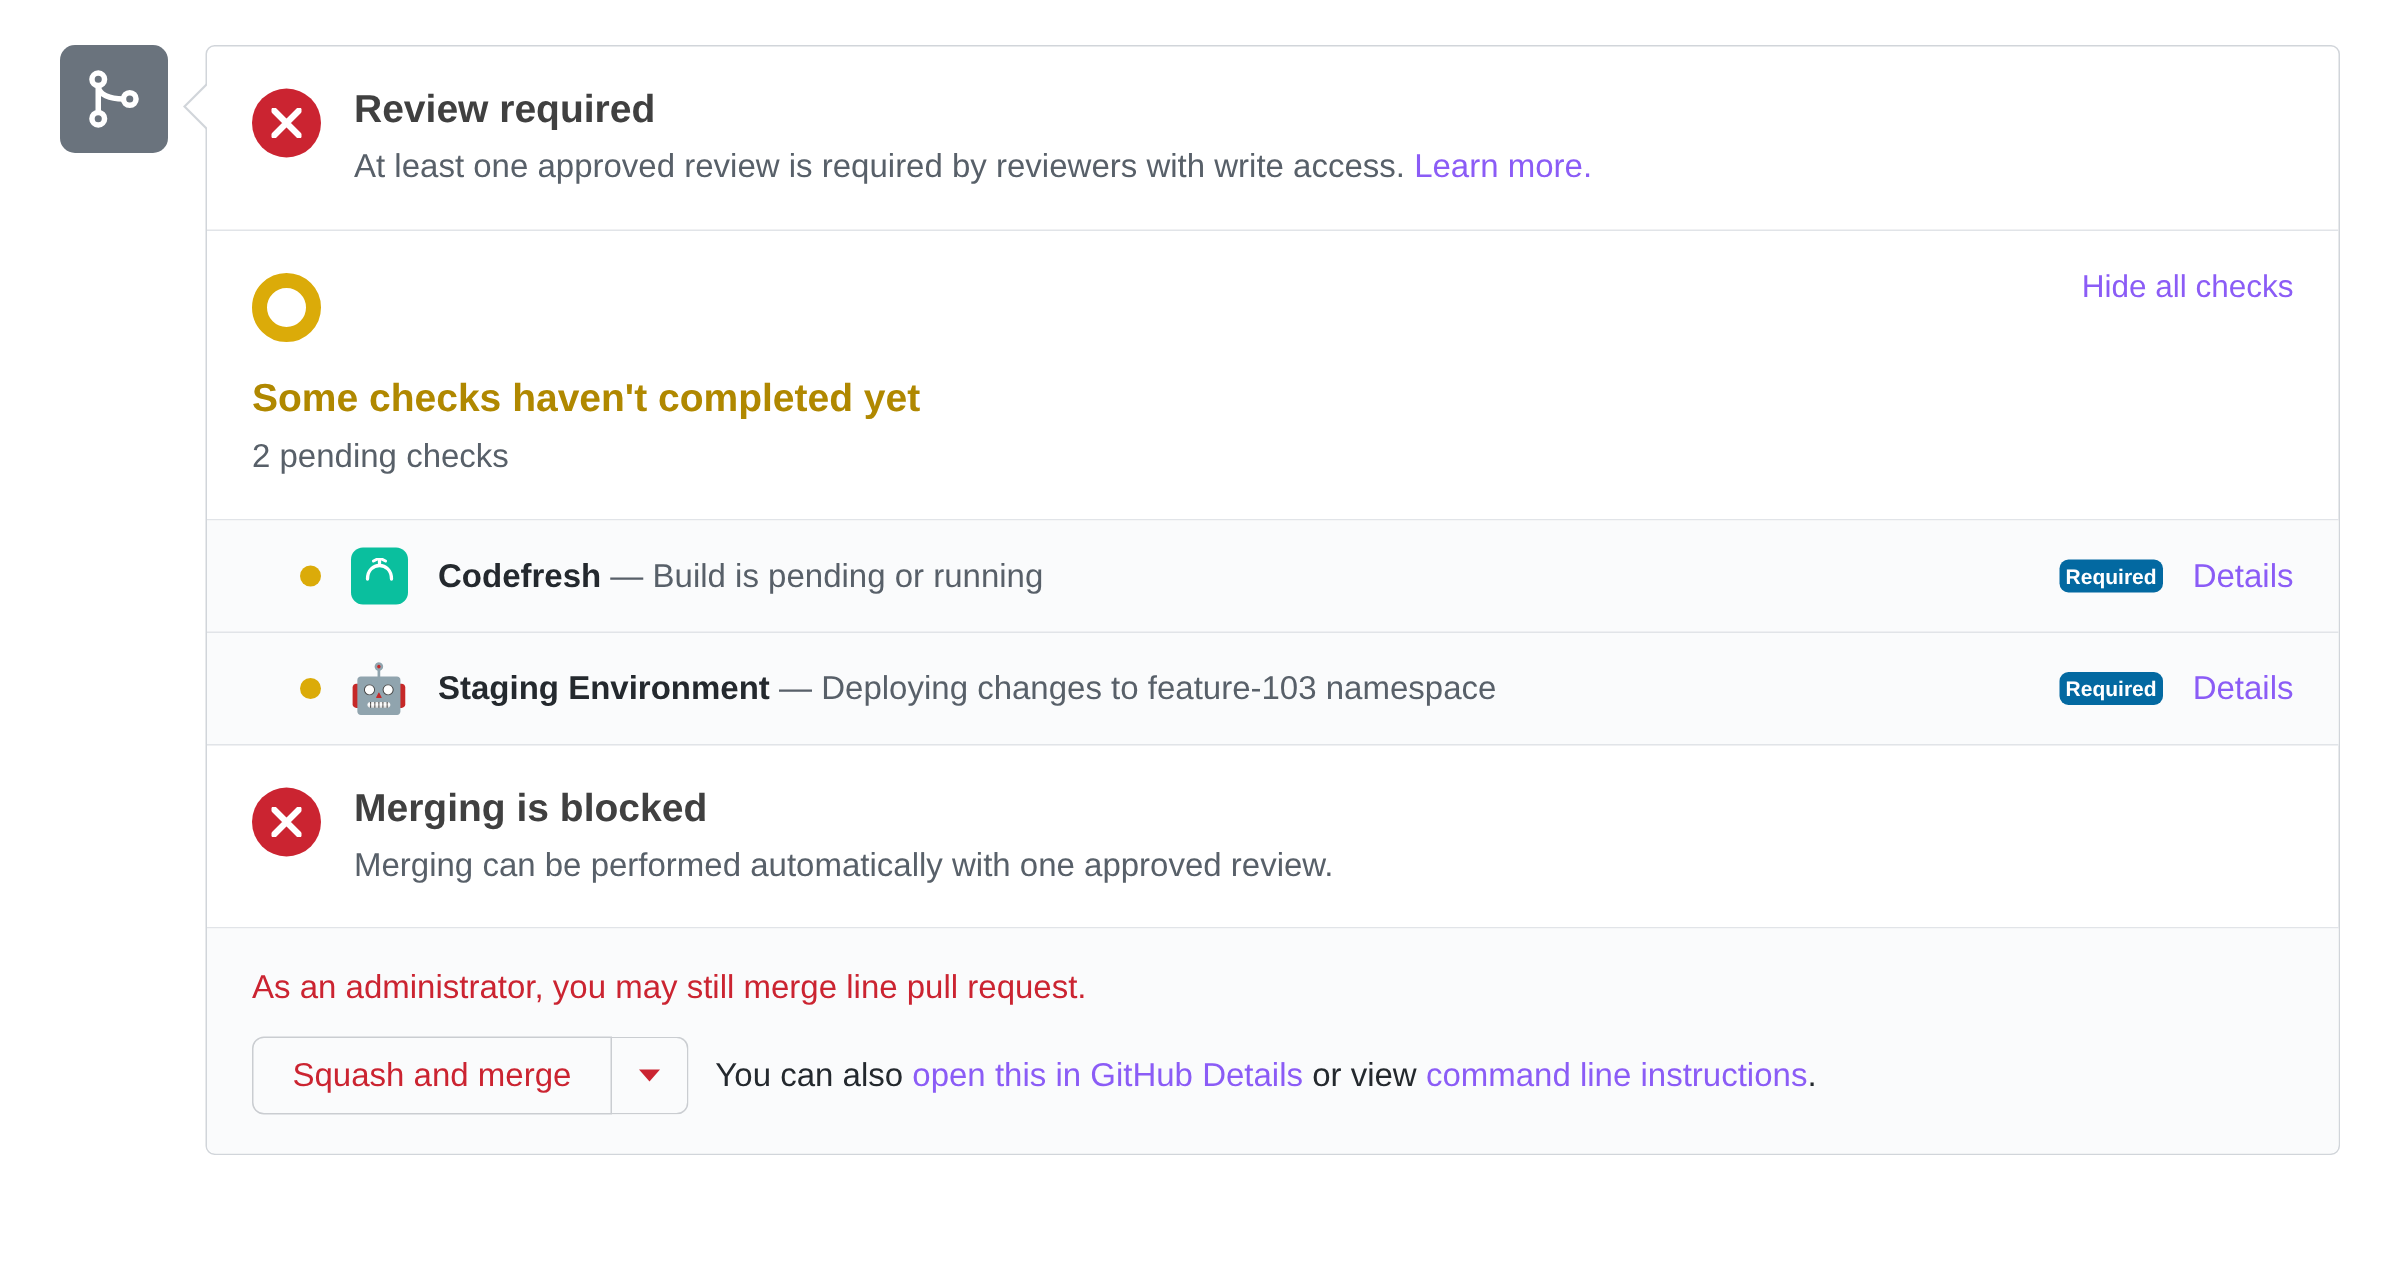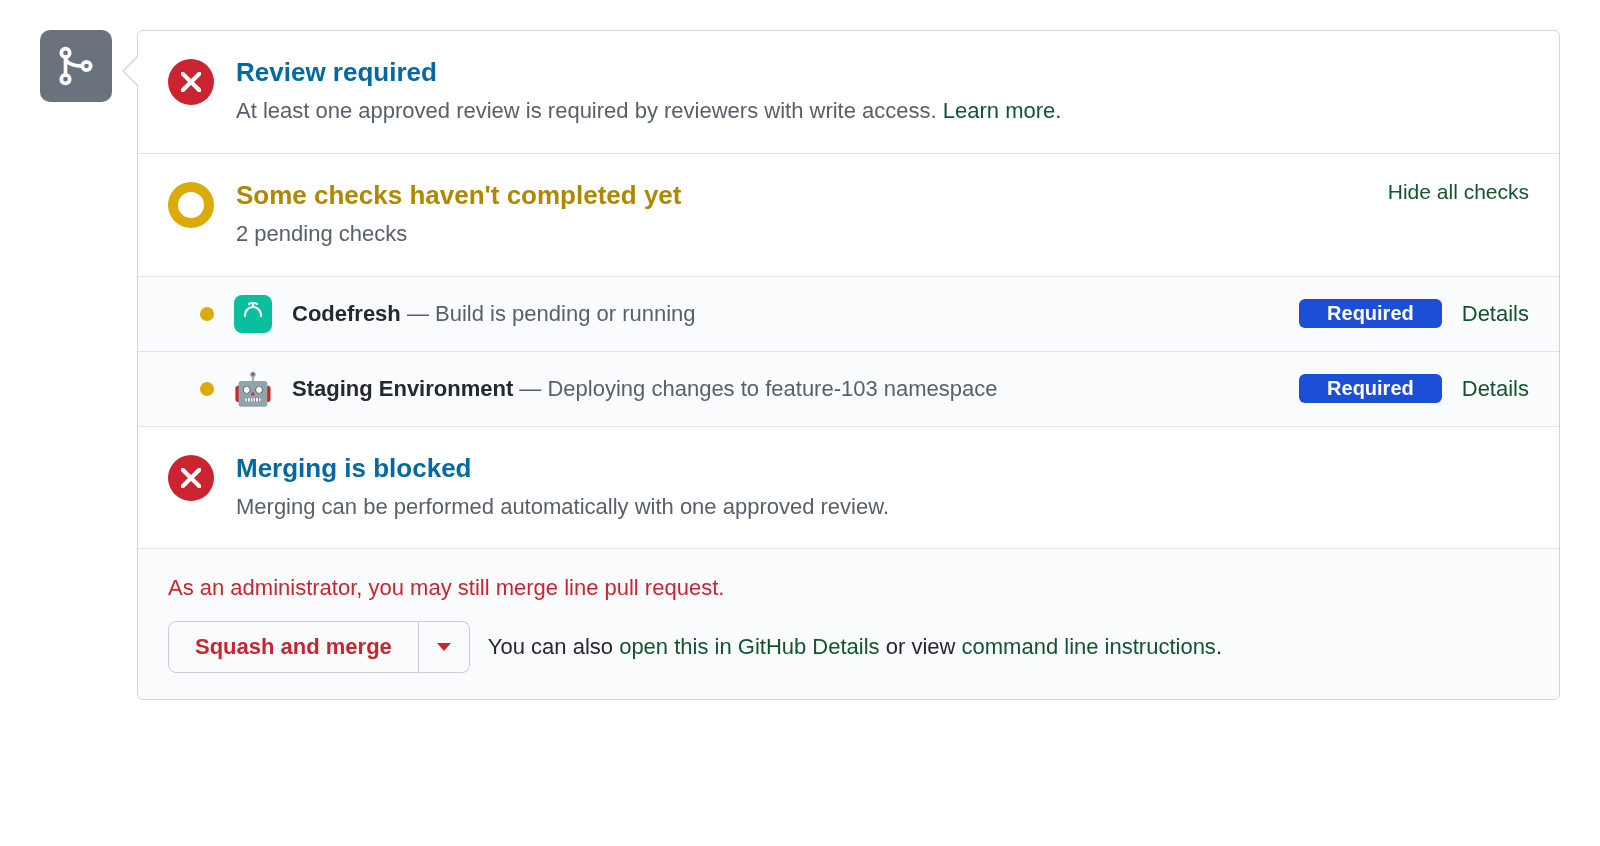--- a/index.html
+++ b/index.html
@@ -61,24 +61,24 @@
     align-items: flex-start;
     gap: 22px;
   }
   .section:last-child { border-bottom: none; }
   .section-body { flex: 1; }
   .status-title {
     font-weight: 700;
     font-size: 26px;
     margin: 0 0 8px 0;
   }
-  .red-title { color: #0369a1; }
+  .red-title { color: #404040; }
   .yellow-title { color: #b08800; }
   .desc { color: #586069; font-size: 22px; line-height: 1.4; }
-  .link { color: #14532d; text-decoration: none; }
+  .link { color: #8b5cf6; text-decoration: none; }
   .status-circle {
     width: 46px; height: 46px; border-radius: 50%;
     display: flex; align-items: center; justify-content: center;
     flex-shrink: 0;
     margin-top: 2px;
   }
   .status-circle.red { background: #cb2431; }
   .status-circle.yellow-ring {
     background: #fff;
     border: 10px solid #dbab09;
@@ -106,40 +106,40 @@
     width: 38px; height: 38px; border-radius: 8px;
     flex-shrink: 0;
     display: flex; align-items: center; justify-content: center;
     font-size: 22px;
   }
   .app-icon.teal { background: #0abf9e; }
   .app-icon.robot { background: transparent; font-size: 32px; }
   .check-text { flex: 1; color: #586069; }
   .check-text strong { color: #24292e; font-weight: 700; }
   .badge-required {
-    background: #1d4ed8;
+    background: #0369a1;
     color: #fff;
     font-weight: 700;
-    font-size: 20px;
-    padding: 3px 28px;
+    font-size: 14px;
+    padding: 3px 4px;
     border-radius: 6px;
   }
   .footer {
     padding: 26px 30px;
     background: #fafbfc;
     border-radius: 0 0 6px 6px;
   }
   .admin-note { color: #cb2431; margin-bottom: 20px; font-size: 22px; }
   .footer-row { display: flex; align-items: center; gap: 18px; flex-wrap: wrap; }
   .btn-group { display: inline-flex; }
   .btn {
     background: #fafbfc;
     border: 1px solid #cacdd1;
     color: #cb2431;
-    font-weight: 700;
+    font-weight: 400;
     font-size: 22px;
     padding: 12px 26px;
     cursor: pointer;
     border-radius: 8px 0 0 8px;
   }
   .btn-caret {
     background: #fafbfc;
     border: 1px solid #cacdd1;
     border-left: none;
     color: #cb2431;
@@ -181,21 +181,21 @@
       <div class="section-body">
         <div class="status-title red-title">Review required</div>
         <div class="desc">
           <span>At least one approved review is required by reviewers with write access.</span>
           <a href="#" class="link">Learn more.</a>
         </div>
       </div>
     </div>
 
     <div class="section checks-head-row" style="align-items:flex-start;">
-      <div style="display:flex; gap:22px; align-items:flex-start;">
+      <div style="display:flex; gap:22px; align-items:flex-start;flex-direction:column;">
         <div class="status-circle yellow-ring"></div>
         <div class="section-body">
           <div class="status-title yellow-title">Some checks haven't completed yet</div>
           <div class="desc">2 pending checks</div>
         </div>
       </div>
       <a href="#" class="link" style="font-size:21px;">Hide all checks</a>
     </div>
 
     <div class="check-item">

